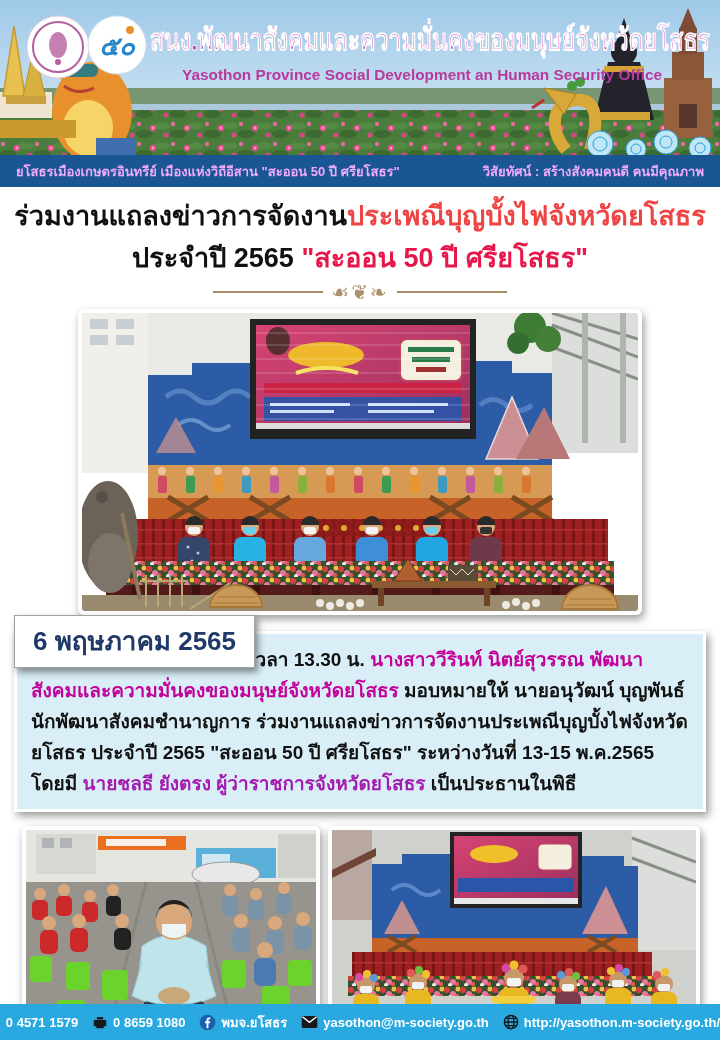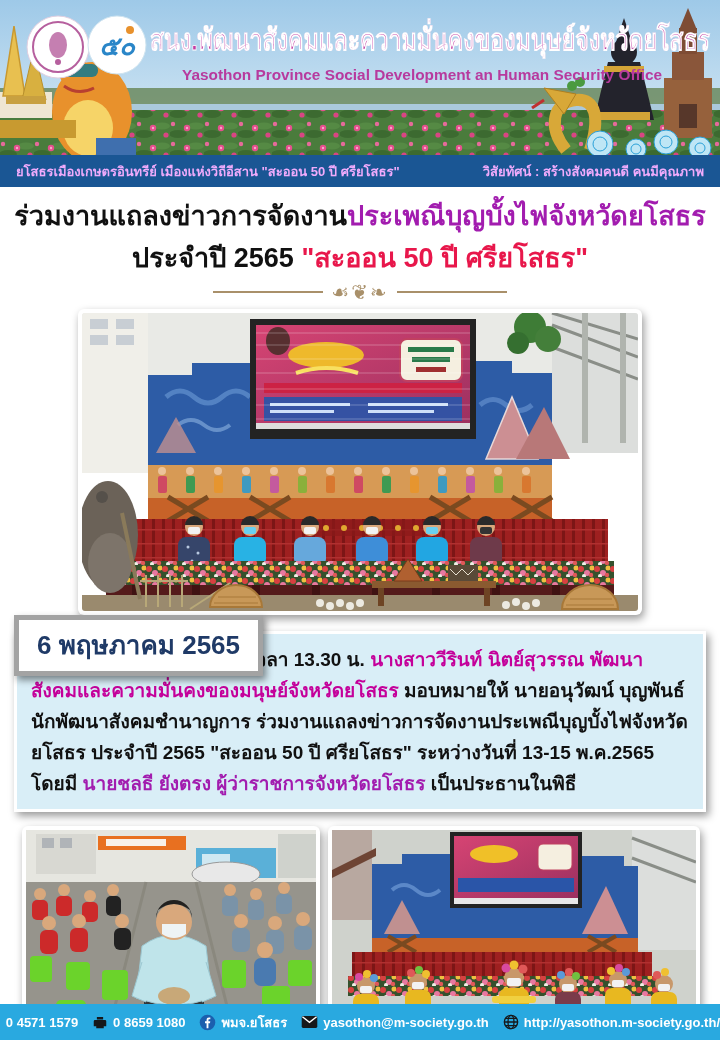--- a/index.html
+++ b/index.html
@@ -11,36 +11,36 @@
   
   .header{position:relative;width:720px;height:155px;line-height:0;}
   
   .navybar{
     width:720px;height:32px;background:#1a5694;color:#f0abfc;
     display:flex;align-items:center;justify-content:space-between;
     box-sizing:border-box;padding:0 16px;font-weight:bold;font-size:13px;
   }
   
   .headline{padding-top:8px;text-align:center;line-height:42px;font-weight:bold;font-size:27px;color:#111;}
-  .headline .blue{color:#a21caf;}
+  .headline .blue{color:#ef4444;}
   .headline .red{color:#e8174b;}
   .divider{display:flex;align-items:center;justify-content:center;margin-top:2px;color:#a9906a;}
   .divider .rule{width:110px;border-top:2px solid #a9906a;}
   .divider .orn{font-size:20px;line-height:22px;padding:0 8px;letter-spacing:2px;}
   
   .photo-frame{
     background:#fff;border-radius:6px;padding:4px;box-sizing:border-box;
     box-shadow:2px 4px 9px rgba(0,0,0,.4);line-height:0;
   }
   .main-photo{width:564px;height:306px;margin:6px auto 0;}
   .main-photo svg{border-radius:3px;}
   
   .article-wrap{position:relative;margin:16px 14px 0;}
   .date-badge{
-    position:absolute;left:0;top:-16px;background:#fff;border:5px solid #a3a3a3;
+    position:absolute;left:0;top:-16px;background:#fff;border:1px solid #a3a3a3;
     box-shadow:3px 4px 7px rgba(0,0,0,.45);
     padding:4px 18px 6px;font-size:26px;font-weight:bold;color:#1f3a67;z-index:3;
   }
   .article-box{
     background:#d9eef7;border:3px solid #ffffff;box-shadow:3px 4px 8px rgba(0,0,0,.4);
     padding:10px 14px 10px;font-size:19px;font-weight:bold;line-height:31px;color:#111;
     text-align:left;
   }
   .badge-spacer{float:left;width:218px;height:22px;}
   .article-box .pink{color:#c4009a;}

